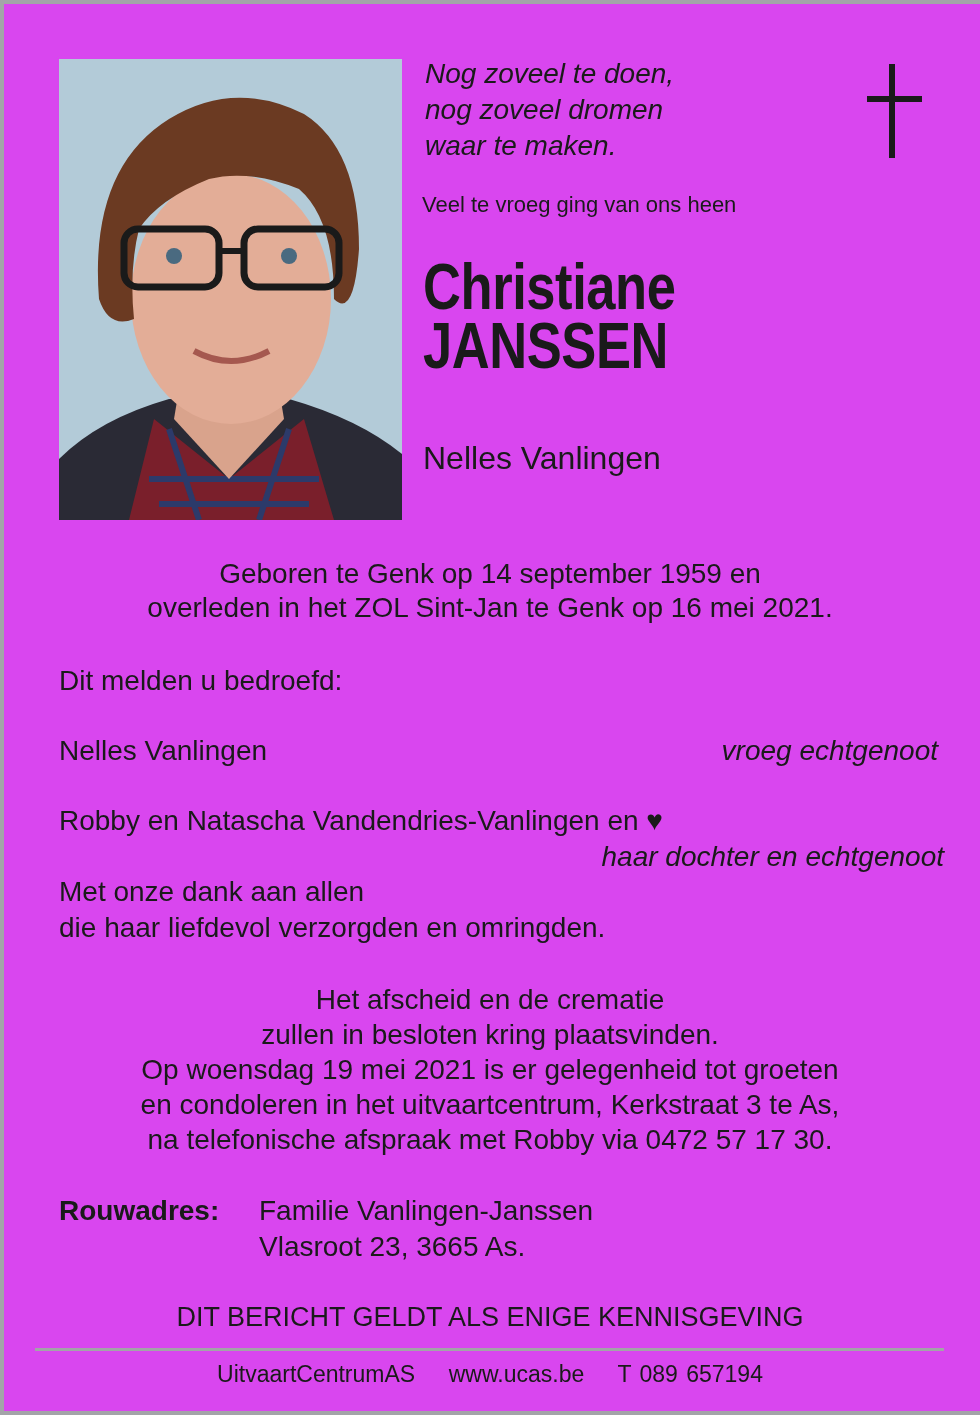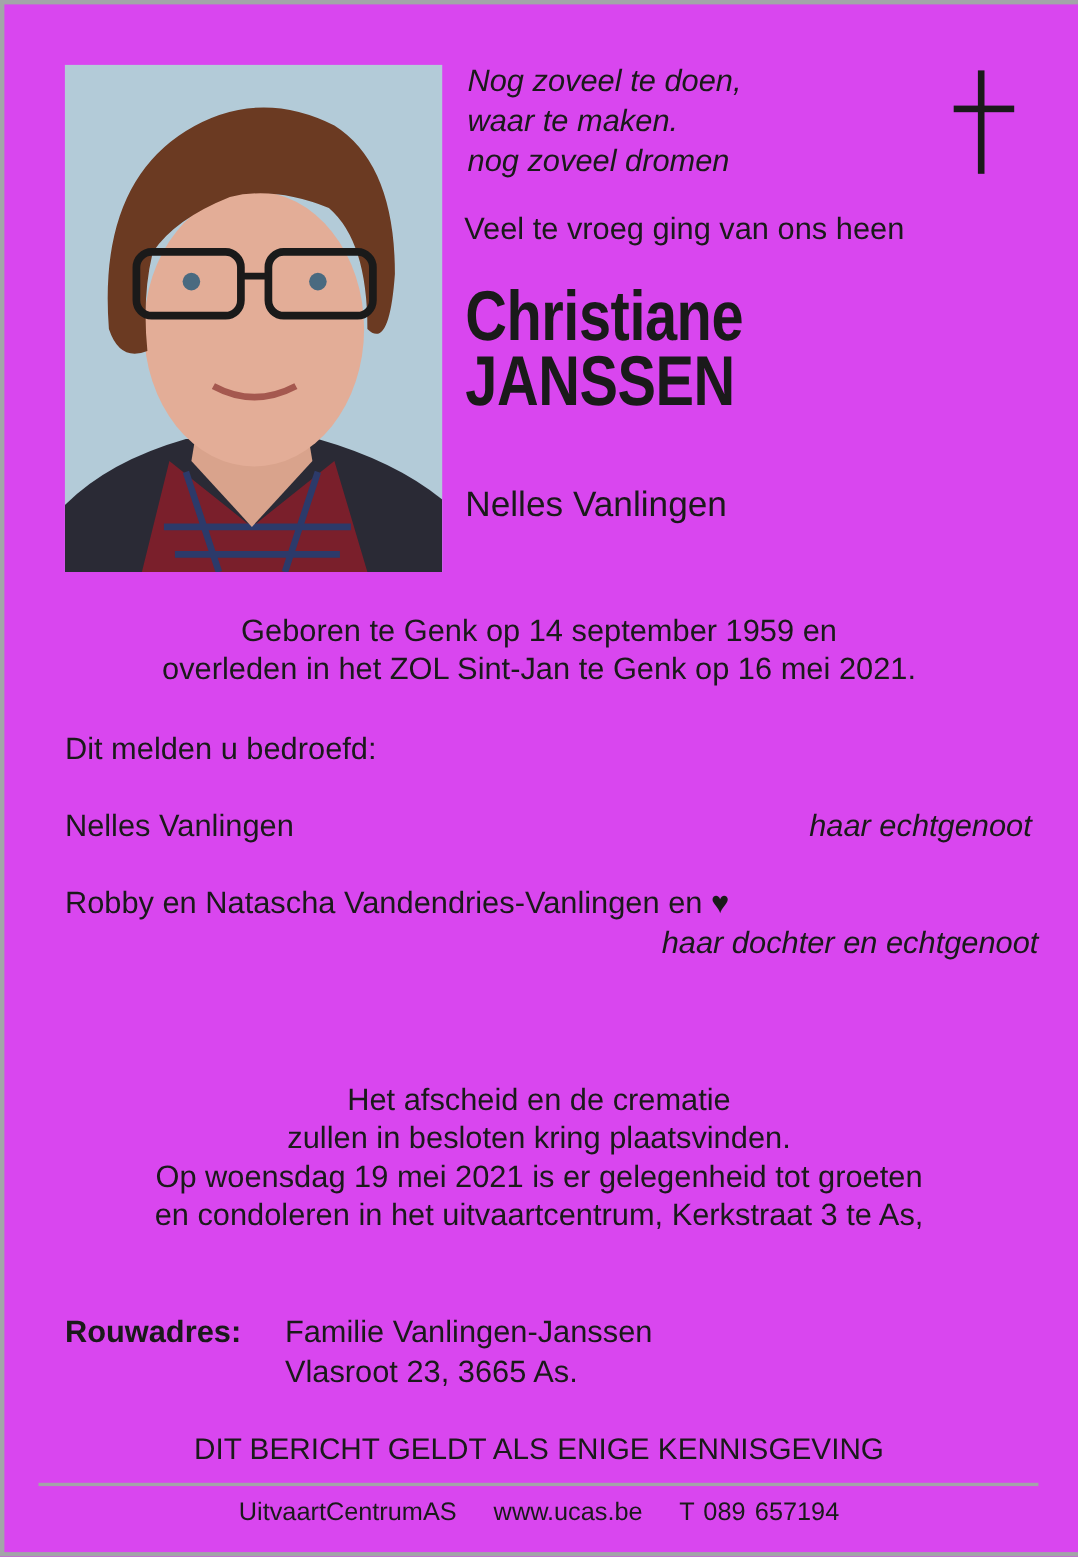--- a/index.html
+++ b/index.html
@@ -18,21 +18,21 @@
     padding-left: 26px;
   }
   .abs { position: absolute; white-space: nowrap; }
   .photo {
     position: absolute; left: 55px; top: 55px;
     width: 343px; height: 461px;
     overflow: hidden;
     background: linear-gradient(180deg,#b7cfdc 0%,#adc6d4 100%);
   }
   .poem { left: 421px; top: 52px; font-size: 28px; font-style: italic; line-height: 36px; }
-  .intro { left: 418px; top: 188px; font-size: 28px; }
+  .intro { left: 418px; top: 188px; font-size: 22px; }
   .name { left: 419px; top: 254px; font-size: 64px; font-weight: bold; line-height: 59px;
           transform: scaleX(0.82); transform-origin: left top; letter-spacing: -0.5px; }
   .spouse { left: 419px; top: 434px; font-size: 32px; line-height: 40px; }
   .center { left: 0; width: 972px; text-align: center; white-space: normal; }
   .born { top: 553px; font-size: 28px; line-height: 34px; }
   .t28 { font-size: 28px; line-height: 36px; }
   .ital { font-style: italic; }
   .cross-v { position: absolute; left: 885px; top: 60px; width: 6px; height: 94px; background: #1a1a1a; }
   .cross-h { position: absolute; left: 863px; top: 92px; width: 55px; height: 6px; background: #1a1a1a; }
   .rule { position: absolute; left: 31px; top: 1344px; width: 909px; height: 3px; background: #a3a4a8; }
@@ -62,22 +62,22 @@
       <path d="M160 192 L185 192" stroke="#1a1a1a" stroke-width="6"></path>
       <circle cx="115" cy="197" r="8" fill="#4a6a80"></circle>
       <circle cx="230" cy="197" r="8" fill="#4a6a80"></circle>
 
       <path d="M135 292 Q172 312 210 292" stroke="#a5584f" stroke-width="6" fill="none"></path>
     </svg>
   </div>
 
   <div class="abs poem">
     <div>Nog zoveel te doen,</div>
+    <div>nog zoveel dromen</div>
     <div>waar te maken.</div>
-    <div>nog zoveel dromen</div>
   </div>
 
   <div>
     <div class="cross-v"></div>
     <div class="cross-h"></div>
   </div>
 
   <div class="abs intro">Veel te vroeg ging van ons heen</div>
 
   <div class="abs name">
@@ -90,31 +90,36 @@
   </div>
 
   <div class="abs center born">
     <div>Geboren te Genk op 14 september 1959 en</div>
     <div>overleden in het ZOL Sint-Jan te Genk op 16 mei 2021.</div>
   </div>
 
   <div class="abs t28" style="left:55px; top:659px;">Dit melden u bedroefd:</div>
 
   <div class="abs t28" style="left:55px; top:729px;">Nelles Vanlingen</div>
-  <div class="abs t28 ital" style="right:64px; top:729px;">haar echtgenoot</div>
+  <div class="abs t28 ital" style="right:64px; top:729px;">vroeg echtgenoot</div>
 
   <div class="abs t28" style="left:55px; top:799px;">Robby en Natascha Vandendries-Vanlingen en ♥</div>
   <div class="abs t28 ital" style="right:58px; top:835px;">haar dochter en echtgenoot</div>
 
+  <div class="abs t28" style="left:55px; top:870px;">
+    <div>Met onze dank aan allen</div>
+    <div>die haar liefdevol verzorgden en omringden.</div>
+  </div>
 
   <div class="abs center t28" style="top:978px; line-height:35px;">
     <div>Het afscheid en de crematie</div>
     <div>zullen in besloten kring plaatsvinden.</div>
     <div>Op woensdag 19 mei 2021 is er gelegenheid tot groeten</div>
     <div>en condoleren in het uitvaartcentrum, Kerkstraat 3 te As,</div>
+    <div>na telefonische afspraak met Robby via 0472 57 17 30.</div>
   </div>
 
   <div class="abs t28" style="left:55px; top:1189px;font-weight:bold;">Rouwadres:</div>
   <div class="abs t28" style="left:255px; top:1189px;">
     <div>Familie Vanlingen-Janssen</div>
     <div>Vlasroot 23, 3665 As.</div>
   </div>
 
   <div class="abs center t28" style="top:1295px; font-size:27px;">DIT BERICHT GELDT ALS ENIGE KENNISGEVING</div>
 

